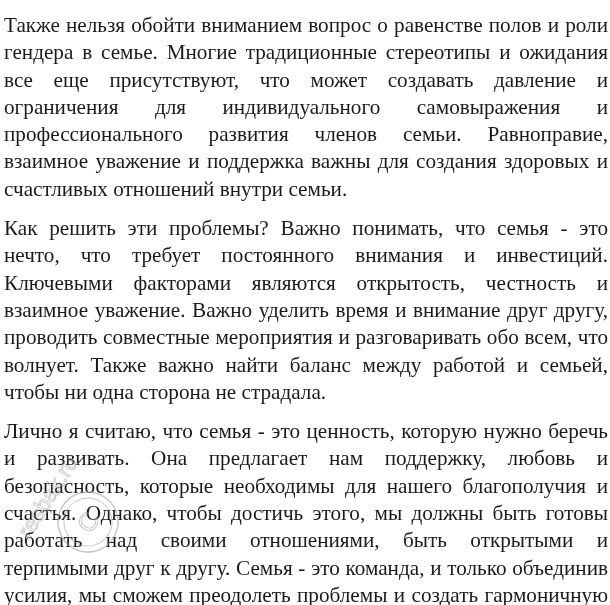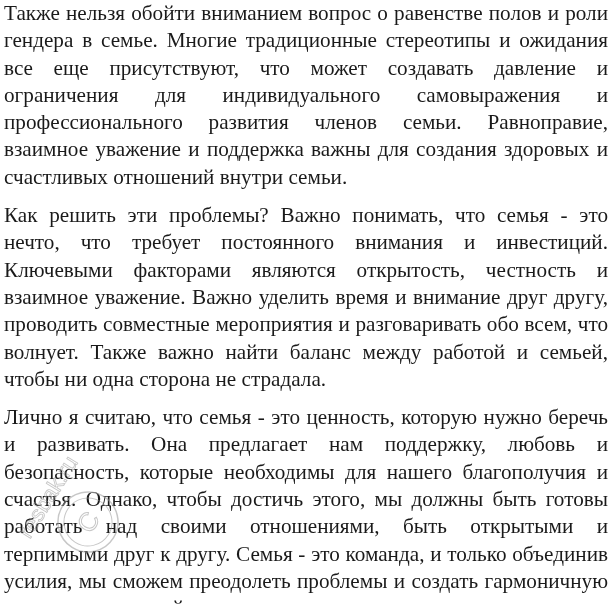--- a/index.html
+++ b/index.html
@@ -17,21 +17,21 @@
       position: absolute;
       left: 4px;
       top: 0px;
       width: 604px;
       font-family: "Liberation Serif", serif;
       font-size: 21.2px;
       line-height: 27.3px;
       color: #1a1a1a;
     }
     .para {
-      margin: 0 0 11px 0;
+      margin: 12px 0 11px 0;
       text-align: justify;
       text-align-last: left;
     }
     .watermark {
       position: absolute;
       left: 18px;
       top: 452px;
       width: 140px;
       height: 140px;
       pointer-events: none;

